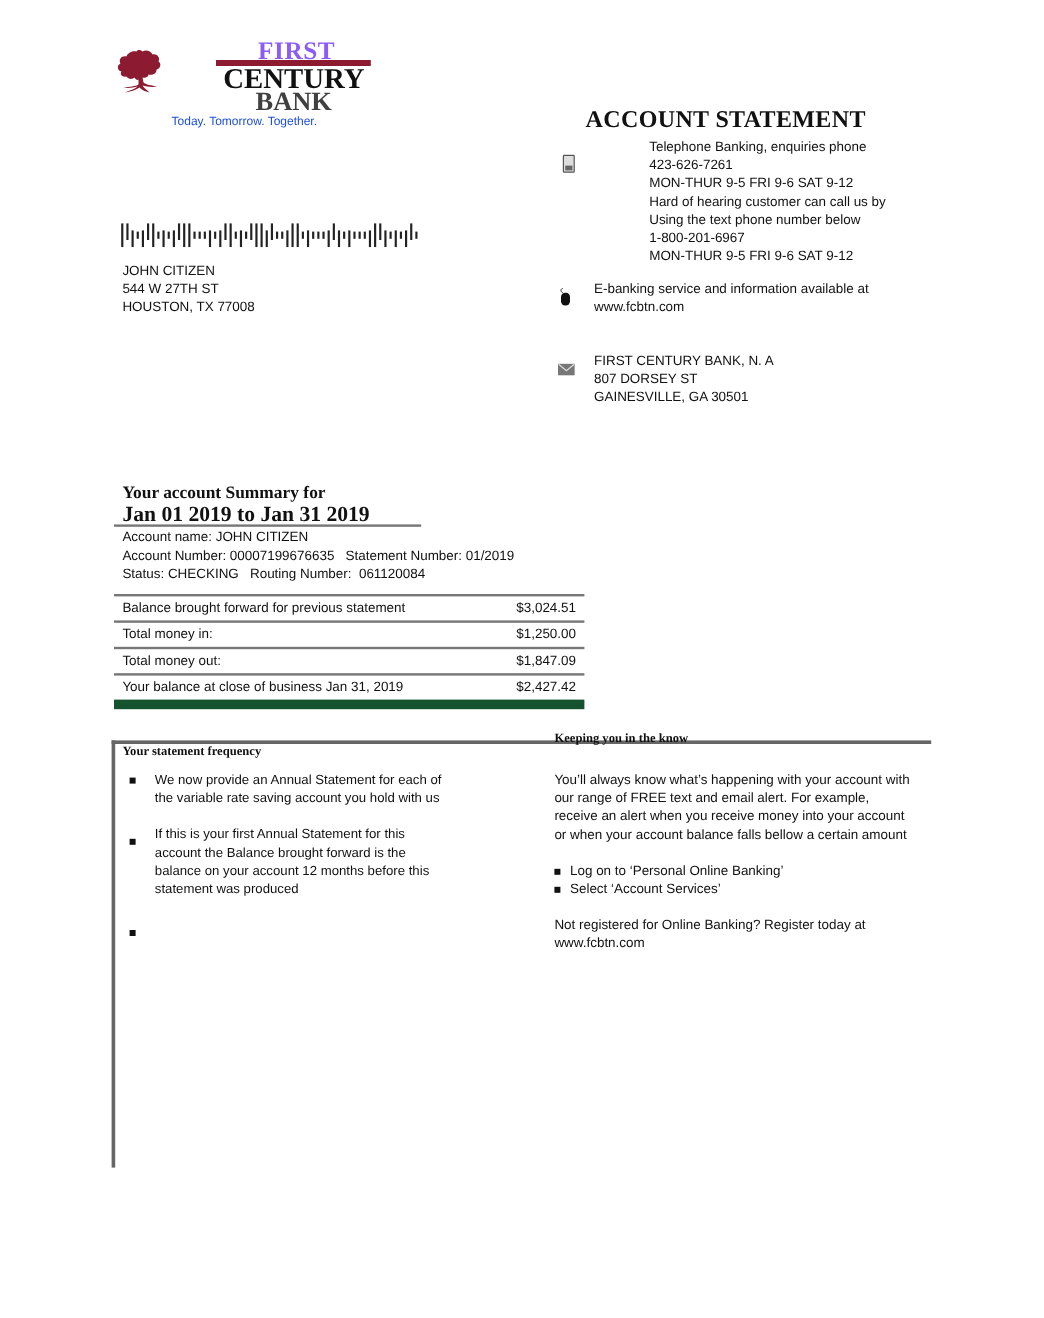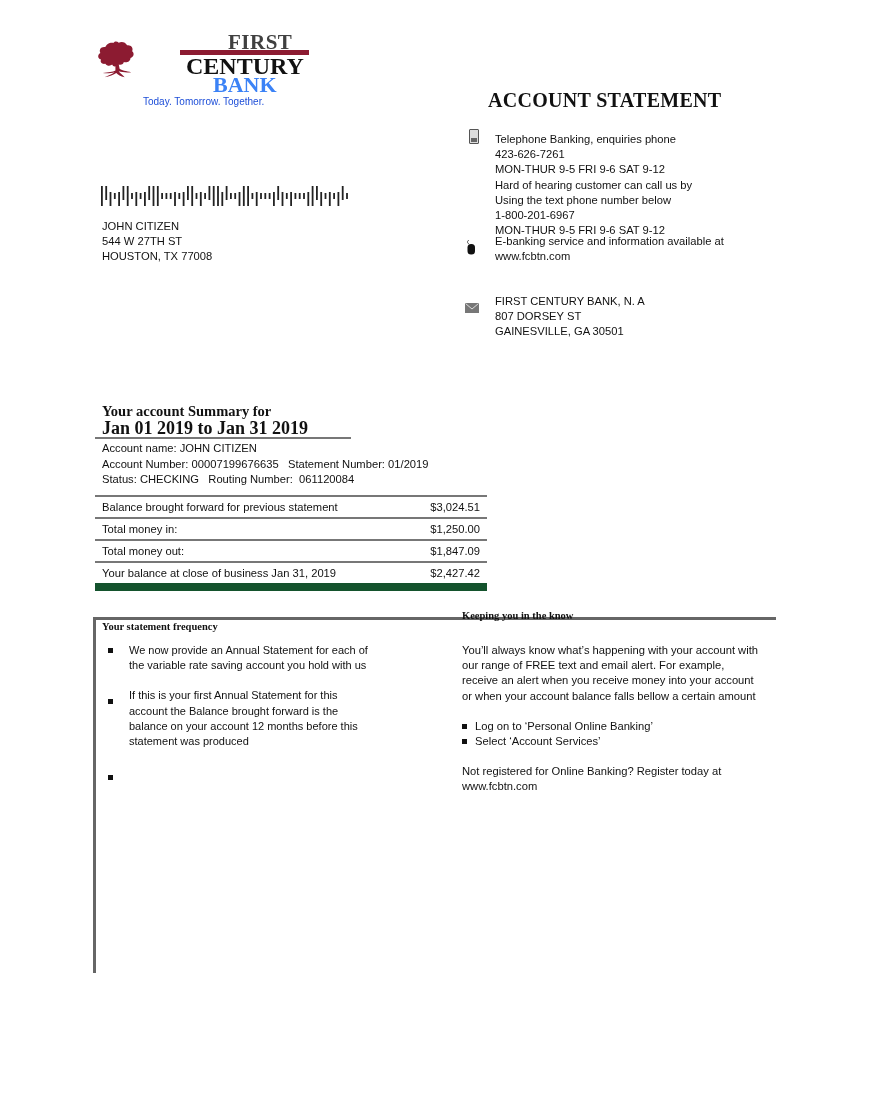--- a/index.html
+++ b/index.html
@@ -3,24 +3,24 @@
   <meta charset="utf-8">
   <style>
     html, body { margin: 0; padding: 0; background: #ffffff; }
     body { width: 870px; height: 1098px; position: relative; overflow: hidden; color: #111; }
     .sans { font-family: "Liberation Sans", "DejaVu Sans", sans-serif; }
     .serif { font-family: "Liberation Serif", "DejaVu Serif", serif; }
     .abs { position: absolute; }
 
     
     .logo { left: 97px; top: 24px; width: 215px; height: 90px; }
-    .logo-first { left: 228px; top: 30px; font-size: 21px; font-weight: bold; letter-spacing: 0.5px; color: #404040; }
+    .logo-first { left: 215px; top: 30px; font-size: 21px; font-weight: bold; letter-spacing: 0.5px; color: #8b5cf6; }
     .logo-bar { left: 180px; top: 50px; width: 129px; height: 5px; background: #8c1b31; }
     .logo-century { left: 186px; top: 54px; font-size: 24px; font-weight: bold; letter-spacing: 0px; color: #111; line-height: 24px; }
-    .logo-bank { left: 213px; top: 74px; font-size: 22px; font-weight: bold; color: #3b82f6; line-height: 22px; }
+    .logo-bank { left: 213px; top: 74px; font-size: 22px; font-weight: bold; color: #404040; line-height: 22px; }
     .logo-tag { left: 143px; top: 96px; font-size: 10px; color: #1d4ed8; }
 
     .stmt-title { left: 488px; top: 89px; font-size: 20px; font-weight: bold; letter-spacing: 0.3px; }
 
     .contact { left: 495px; font-size: 11.2px; line-height: 15.2px; }
     .contact div { white-space: nowrap; }
     .icon-phone { left: 469px; top: 129px; width: 8px; height: 13px; border: 1px solid #555; border-radius: 1px; background: #ddd; }
     .icon-phone::after { content: ""; position: absolute; left: 1px; bottom: 1px; width: 6px; height: 4px; background: #666; }
     .icon-mouse { left: 466px; top: 240px; width: 10px; height: 15px; }
     .icon-mail { left: 465px; top: 303px; width: 14px; height: 10px; }
@@ -66,21 +66,21 @@
 </svg>
 <div class="abs logo-bar"></div>
 <div class="abs serif logo-first">FIRST</div>
 <div class="abs serif logo-century">CENTURY</div>
 <div class="abs serif logo-bank">BANK</div>
 <div class="abs sans logo-tag">Today. Tomorrow. Together.</div>
 
 <div class="abs serif stmt-title">ACCOUNT STATEMENT</div>
 
 <div class="abs icon-phone"></div>
-<div class="abs sans contact" style="top:132px;">
+<div class="abs sans contact" style="top:116px;margin-left:46px;">
   <div>Telephone Banking, enquiries phone</div>
   <div>423-626-7261</div>
   <div>MON-THUR 9-5 FRI 9-6 SAT 9-12</div>
   <div>Hard of hearing customer can call us by</div>
   <div>Using the text phone number below</div>
   <div>1-800-201-6967</div>
   <div>MON-THUR 9-5 FRI 9-6 SAT 9-12</div>
 </div>
 
 <svg class="abs icon-mouse" viewBox="0 0 10 15">

